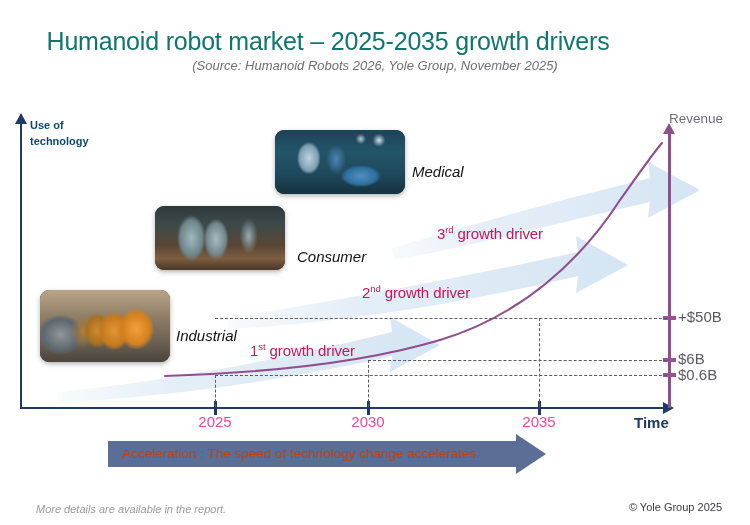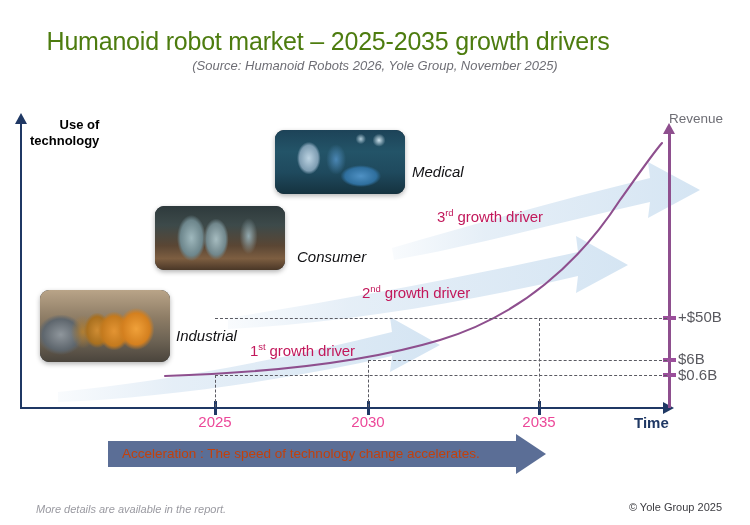--- a/index.html
+++ b/index.html
@@ -12,21 +12,21 @@
   #slide {
     position: relative;
     width: 750px; height: 525px;
     background: #ffffff;
   }
 
   
   #title {
     position: absolute; left: 0; top: 27px; width: 656px;
     text-align: center;
-    font-size: 25px; font-weight: 400; color: #4d7c0f;
+    font-size: 25px; font-weight: 400; color: #0f766e;
     letter-spacing: -0.2px;
     white-space: nowrap;
   }
   #subtitle {
     position: absolute; left: 0; top: 58px; width: 750px;
     text-align: center;
     font-size: 13px; font-style: italic; color: #6e6e75;
     white-space: nowrap;
   }
 
@@ -37,23 +37,22 @@
   }
   #yaxis-head {
     position: absolute; left: 15px; top: 113px;
     width: 0; height: 0;
     border-left: 6px solid transparent;
     border-right: 6px solid transparent;
     border-bottom: 11px solid #1f3864;
   }
   #yaxis-label {
     position: absolute; left: 30px; top: 117px;
-    font-size: 13px; font-weight: bold; color: #000000;
+    font-size: 11px; font-weight: bold; color: #0c4a6e;
     line-height: 16px;
-    text-align: right;
   }
 
   #xaxis-line {
     position: absolute; left: 20px; top: 407px;
     width: 650px; height: 2px; background: #1f3864;
   }
   #xaxis-head {
     position: absolute; left: 663px; top: 402px;
     width: 0; height: 0;
     border-top: 6px solid transparent;
@@ -297,21 +296,21 @@
   <div class="cat-label" style="left:176px; top:327px;">Industrial</div>
   <div class="cat-label" style="left:297px; top:248px;">Consumer</div>
   <div class="cat-label" style="left:412px; top:163px;">Medical</div>
 
   <div class="driver-label" style="left:250px; top:342px;">
     <span>1</span><sup>st</sup><span> growth driver</span>
   </div>
   <div class="driver-label" style="left:362px; top:284px;">
     <span>2</span><sup>nd</sup><span> growth driver</span>
   </div>
-  <div class="driver-label" style="left:437px; top:208px;text-align:center;">
+  <div class="driver-label" style="left:437px; top:225px;text-align:center;">
     <span>3</span><sup>rd</sup><span> growth driver</span>
   </div>
 
   <div id="accel-wrap">
     <div id="accel-text">Acceleration : The speed of technology change accelerates.</div>
   </div>
 
   <div id="footer-left">More details are available in the report.</div>
   <div id="footer-right">© Yole Group 2025</div>
 

